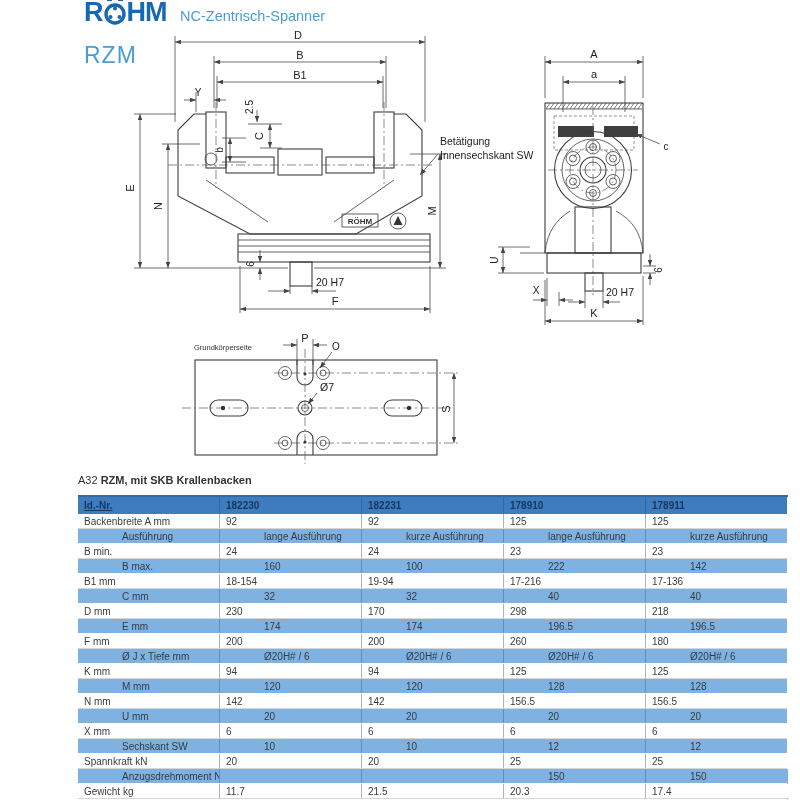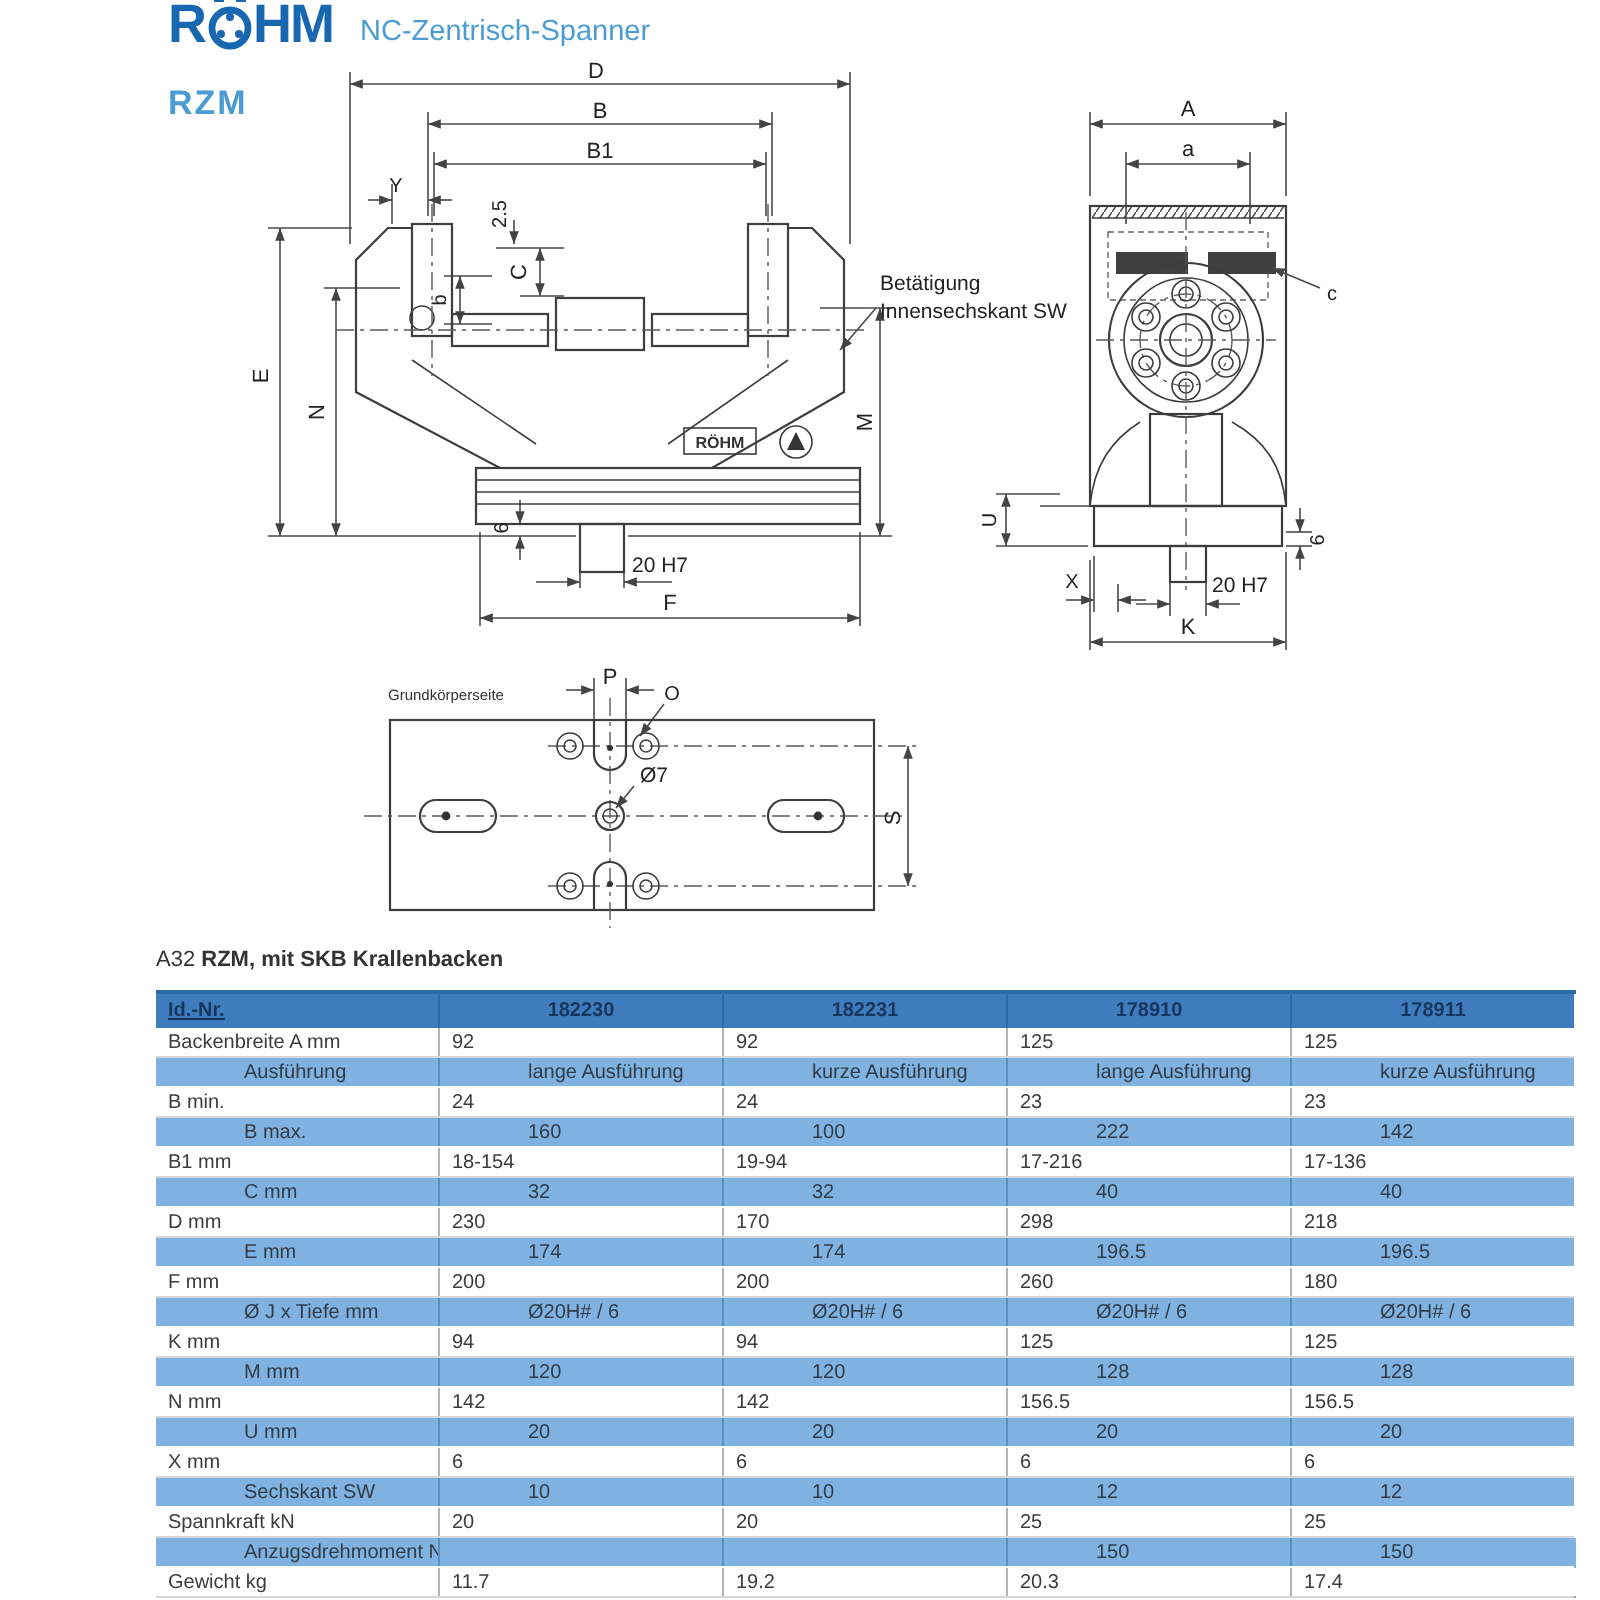--- a/index.html
+++ b/index.html
@@ -4,21 +4,21 @@
 <style>
   html,body{margin:0;padding:0;background:#fff;}
   body{width:800px;height:800px;position:relative;overflow:hidden;
        font-family:"Liberation Sans",sans-serif;color:#333;}
   .abs{position:absolute;}
 
   
   .logo{left:84px;top:-3px;display:flex;align-items:flex-start;color:var(--brand,#1767b1);}
   .logo .ltr{font-size:27px;font-weight:bold;letter-spacing:-1px;line-height:30px;}
   .hdr-title{left:180px;top:8px;font-size:14.5px;color:var(--accent,#4b9cd3);}
-  .series{left:84px;top:42px;font-size:17px;font-weight:700;color:var(--accent,#4b9cd3);letter-spacing:1px;}
+  .series{left:84px;top:42px;font-size:23px;font-weight:400;color:var(--accent,#4b9cd3);letter-spacing:1px;}
 
   
   svg text{font-family:"Liberation Sans",sans-serif;fill:#222;}
   .dt{font-size:11px;text-anchor:middle;}
   .dts{font-size:10px;text-anchor:middle;}
   .dtl{font-size:10.5px;text-anchor:start;}
   .tiny{font-size:8px;text-anchor:middle;font-weight:bold;fill:#333;}
   .gk{font-size:7.5px;text-anchor:start;fill:#333;}
   .ol{stroke:#3d3d3d;stroke-width:1.1;fill:none;}
   .ol2{stroke:#3d3d3d;stroke-width:0.8;fill:none;}
@@ -37,21 +37,21 @@
   .rule-bottom{left:78px;top:798px;width:710px;height:1px;background:#9a9a9a;}
   table.spec{left:78px;top:497px;position:absolute;width:645px;border-collapse:collapse;
              table-layout:fixed;font-size:10px;z-index:2;}
   table.spec th,table.spec td{padding:0 6px;text-align:left;font-weight:normal;
              white-space:nowrap;overflow:hidden;}
   table.spec th{background:var(--hdr,#3f7cbe);color:#17365d;font-weight:bold;height:17px;}
   table.spec td{height:14px;border-bottom:1px solid #fff;color:#3c3c3c;}
   table.spec tr.shade td{background:var(--shade,#7fb2e0);color:#323c48;padding-left:44px;}
   table.spec td+td,table.spec th+th{border-left:1px solid #b3b3b3;}
   table.spec tr.shade td+td{border-left-color:#5b90c4;}
-  table.spec thead th+th{border-left-color:#2f6aa6;text-align:center;}
+  table.spec thead th+th{border-left-color:#2f6aa6;}
   table.spec tr.plain td{border-bottom-color:#d6d6d6;}
 </style>
 </head>
 <body>
 
 <div class="abs logo" aria-label="RÖHM">
   <span class="ltr">R</span>
   <svg width="24" height="30" viewBox="0 0 24 30">
     <rect x="4" y="0" width="5" height="4" fill="#1767b1"></rect>
     <rect x="15" y="0" width="5" height="4" fill="#1767b1"></rect>
@@ -432,18 +432,18 @@
       <tr class="shade">
         <td>Anzugsdrehmoment Nm</td>
         <td></td>
         <td></td>
         <td>150</td>
         <td>150</td>
       </tr>
       <tr class="plain">
         <td>Gewicht kg</td>
         <td>11.7</td>
-        <td>19.2</td>
+        <td>21.5</td>
         <td>20.3</td>
         <td>17.4</td>
       </tr>
     </tbody>
 </table>
 
 </body></html>

